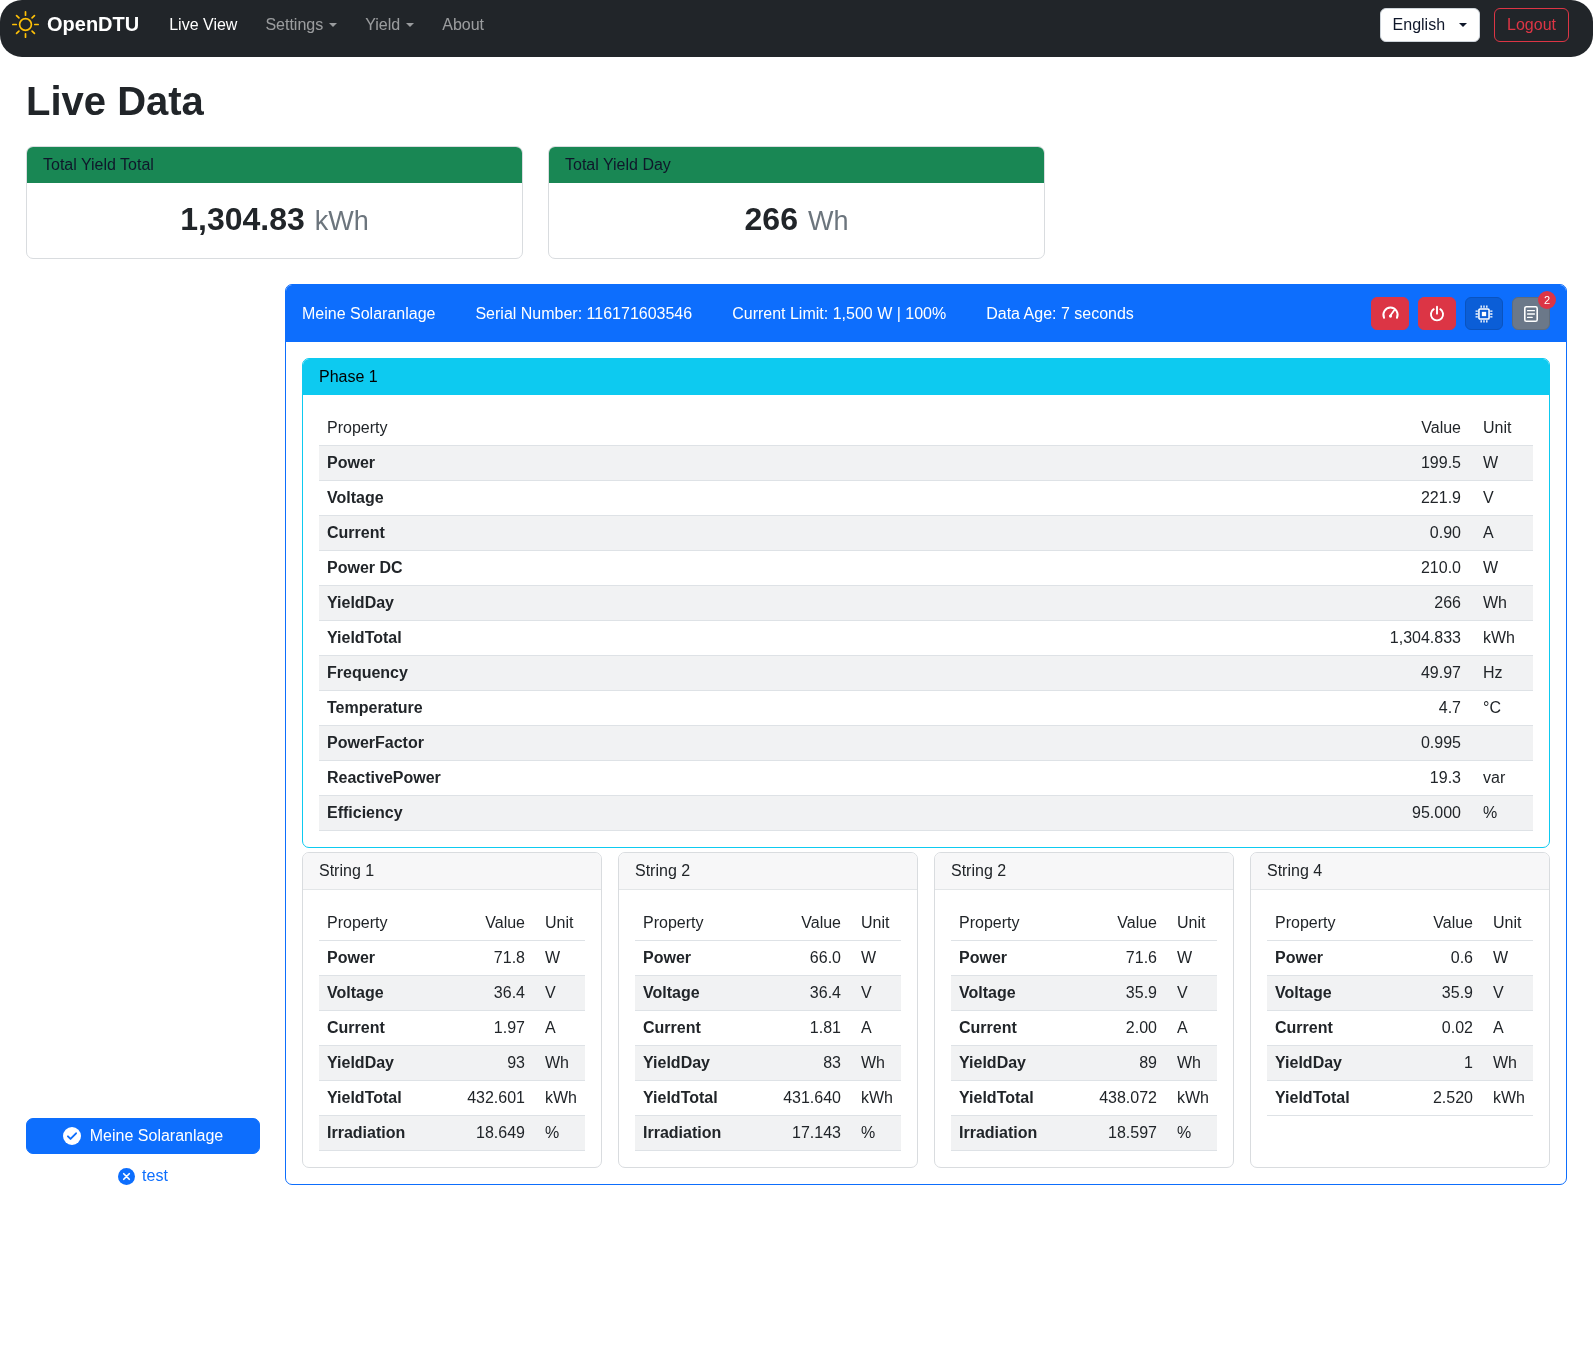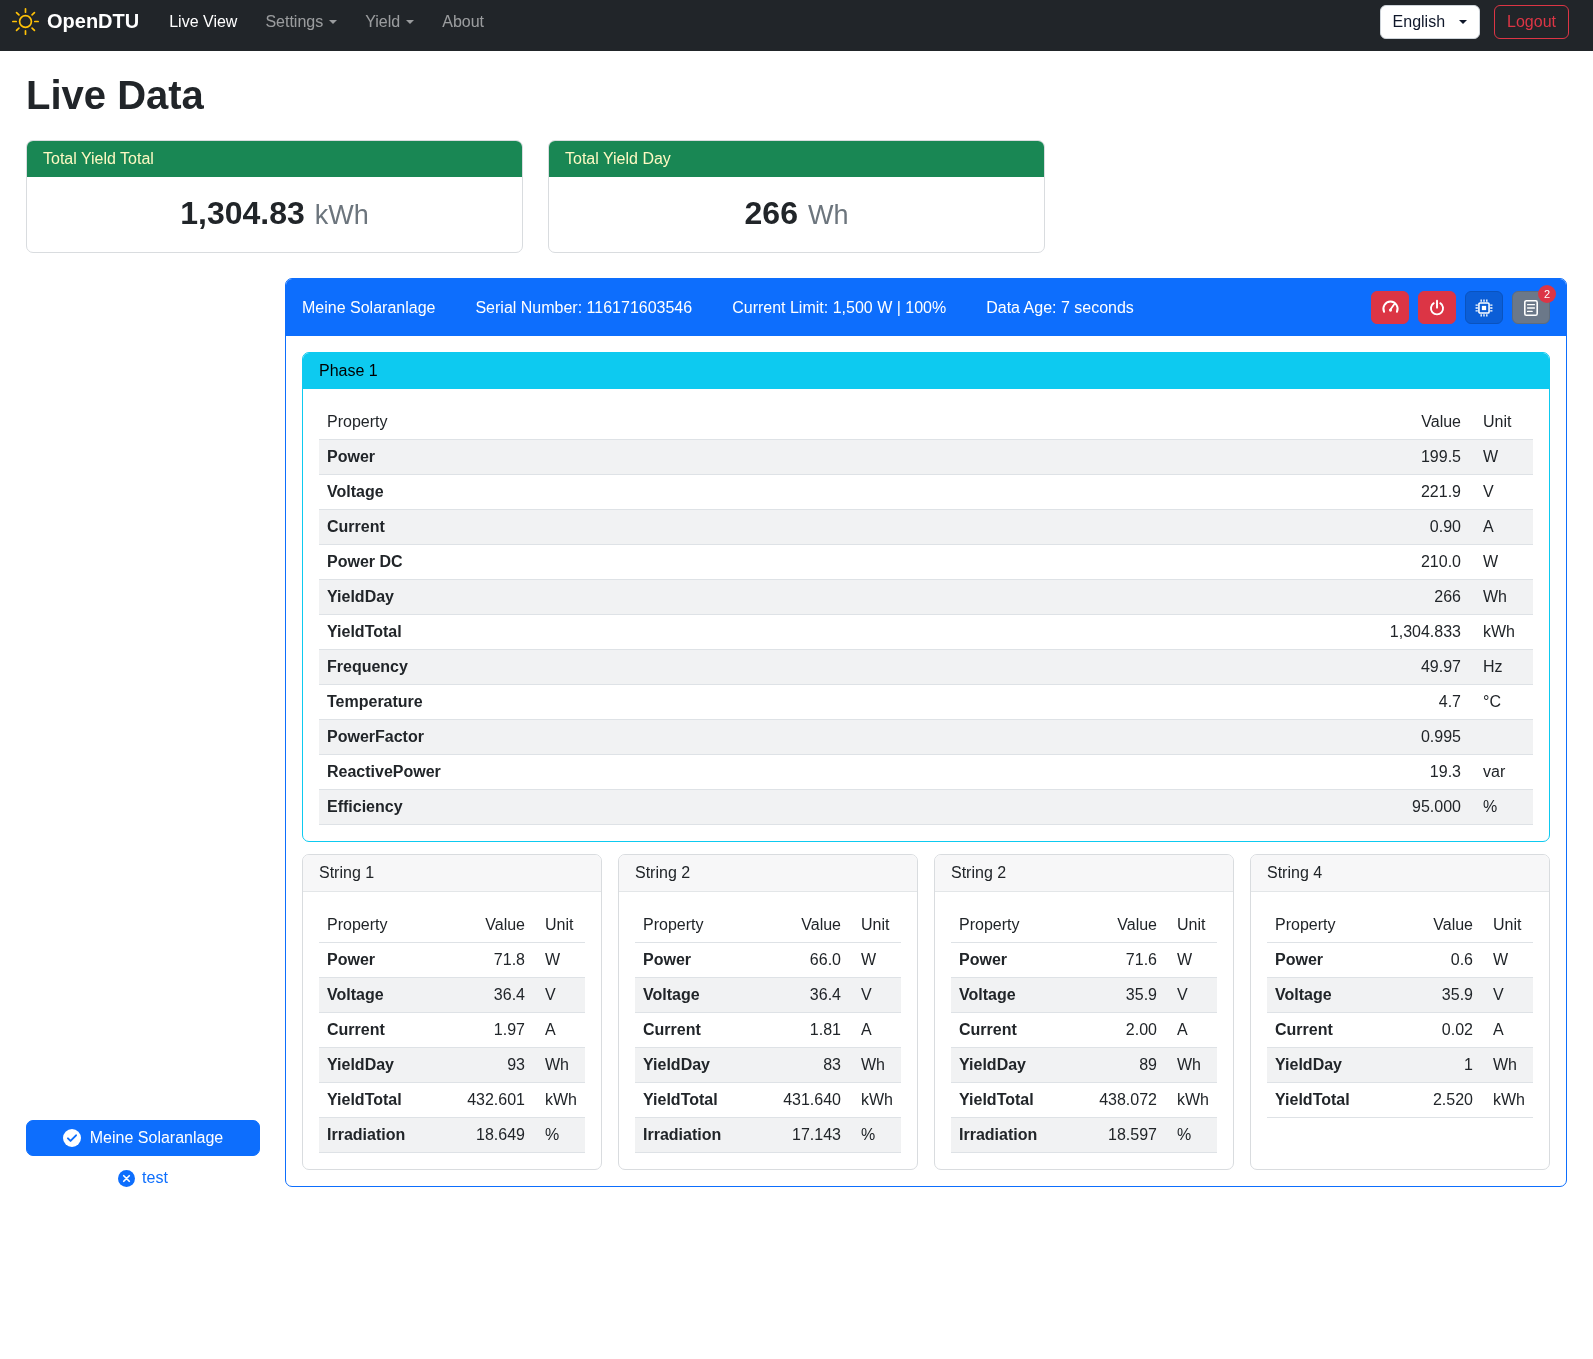--- a/index.html
+++ b/index.html
@@ -7,25 +7,26 @@
   body {
     font-family: "Liberation Sans", sans-serif;
     font-size: 16px;
     color: #212529;
     width: 1593px;
   }
 
   
   .navbar {
     background: #212529;
-    height: 51px;
+    height: 57px;
     display: flex;
     align-items: center;
     padding: 0 24px 8px 12px;
     gap: 18px;
+    border-radius: 22px;
   }
   .brand { display: flex; align-items: center; gap: 8px; cursor: pointer; }
   .brand-text { color: #fff; font-size: 20px; font-weight: 600; }
   .nav-links { display: flex; align-items: center; gap: 4px; }
   .nav-link {
     color: rgba(255,255,255,0.55);
     text-decoration: none;
     padding: 8px 12px;
     font-size: 16px;
     cursor: pointer;
@@ -68,21 +69,21 @@
   .container { padding: 18px 26px 26px; }
   .page-title { font-size: 40px; font-weight: 700; margin: 4px 0 22px; color: #212529; }
 
   .card {
     background: #fff;
     border: 1px solid #d9dcdf;
     border-radius: 7px;
     overflow: hidden;
   }
   .card-header { padding: 9px 16px; font-size: 16px; }
-  .card-header.green { background: #198754; color: #fef9c3; }
+  .card-header.green { background: #198754; color: #0f172a; }
   .card-header.blue  { background: #0d6efd; color: #fff; }
   .card-header.cyan  { background: #0dcaf0; color: #000; }
   .card-header.light { background: #f7f7f8; border-bottom: 1px solid #e3e6e8; color: #212529; }
 
   
   .summary-row { display: grid; grid-template-columns: repeat(3, 1fr); gap: 25px; margin-bottom: 25px; }
   .summary-card .card-body {
     padding: 18px 16px 20px;
     display: flex;
     justify-content: center;
@@ -146,21 +147,21 @@
     color: #fff;
     border-radius: 50%;
     min-width: 18px; height: 18px;
     font-size: 11px;
     display: flex; align-items: center; justify-content: center;
     padding: 0 4px;
   }
   .inverter-card > .card-body { padding: 16px; }
 
   
-  .phase-card { border-color: #0dcaf0; margin-bottom: 12px; }
+  .phase-card { border-color: #0dcaf0; margin-bottom: 4px; }
   .phase-card .card-body { padding: 16px; }
 
   
   .table { width: 100%; border-collapse: collapse; font-size: 16px; }
   .table th, .table td {
     padding: 8px;
     border-bottom: 1px solid #dee2e6;
     text-align: left;
     vertical-align: middle;
   }

